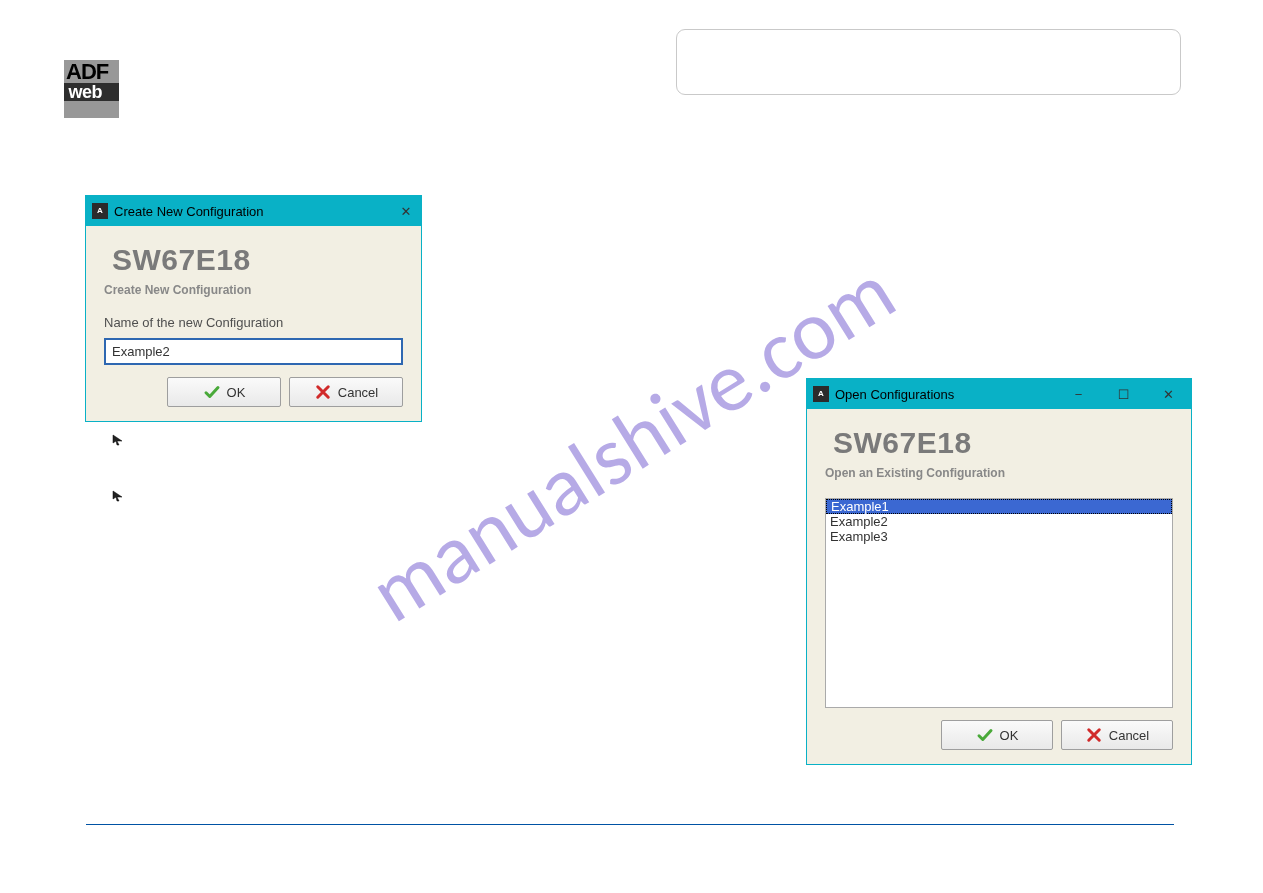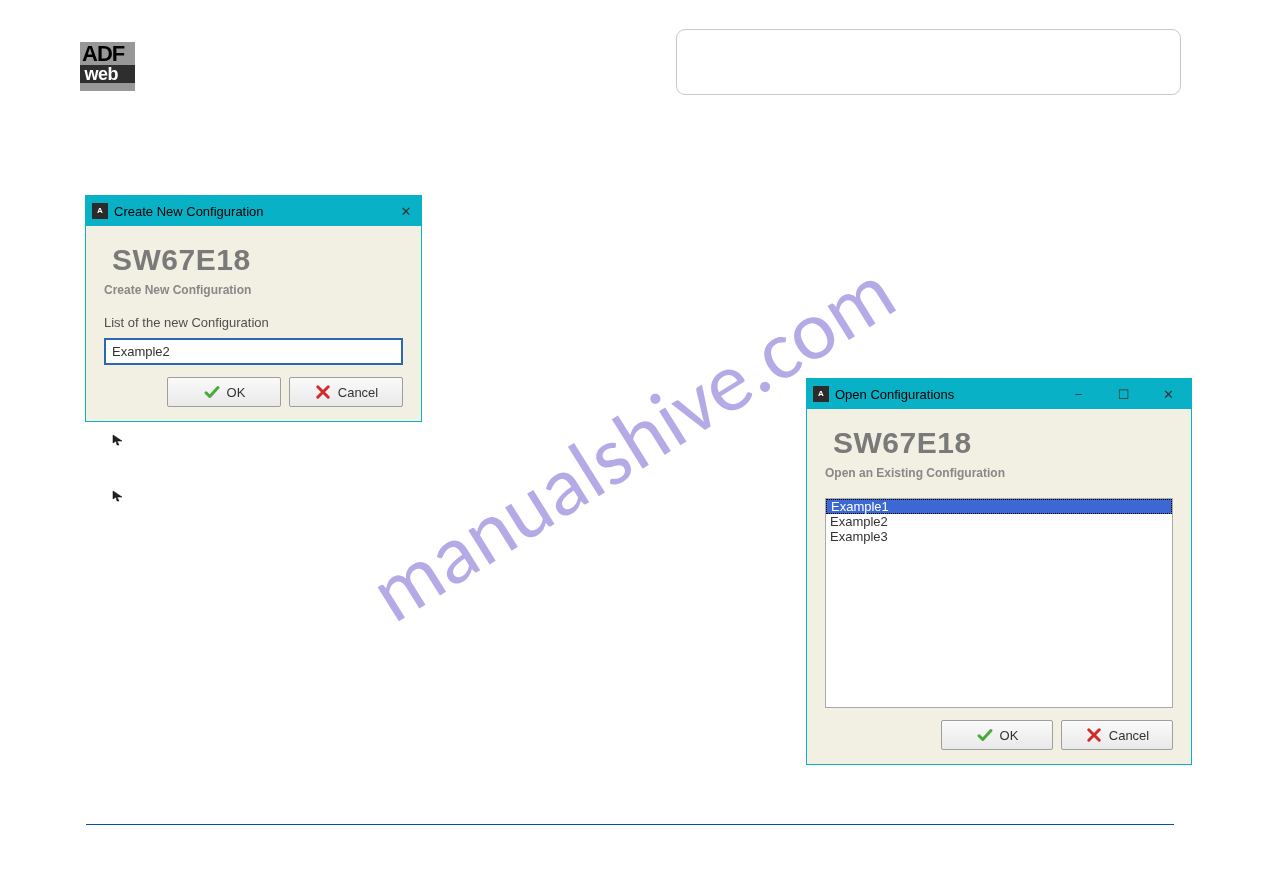--- a/index.html
+++ b/index.html
@@ -14,31 +14,30 @@
   }
   .page {
     position: relative;
     width: 100%;
     height: 100%;
   }
   
   .logo {
     position: absolute;
     left: 64px;
-    top: 42px;
+    top: 60px;
     width: 55px;
-    height: 49px;
+    height: 58px;
     background: #989898;
     display: flex;
     flex-direction: column;
     line-height: 1;
     font-family: "Arial Black", Arial, sans-serif;
     font-weight: 900;
     overflow: hidden;
-    margin-left: 16px;
   }
   .logo-top {
     font-size: 22px;
     color: #000;
     letter-spacing: -1px;
     padding-left: 2px;
     padding-top: 1px;
   }
   .logo-bottom {
     font-size: 18px;
@@ -280,21 +279,21 @@
     <div class="titlebar">
       <span class="titlebar-icon">A</span>
       <span>Create New Configuration</span>
       <div class="titlebar-controls">
         <span class="titlebar-btn single">✕</span>
       </div>
     </div>
     <div class="dialog-body">
       <div class="dlg-heading">SW67E18</div>
       <div class="dlg-sub">Create New Configuration</div>
-      <div class="dlg-label">List of the new Configuration</div>
+      <div class="dlg-label">Name of the new Configuration</div>
       <input class="dlg-input" type="text" value="Example2" style="">
       <div class="dlg-buttons">
         <div class="btn">
           <svg viewBox="0 0 24 24">
               <path d="M4 13 L9 18 L20 6" stroke="#49a939" stroke-width="4" fill="none" stroke-linecap="round" stroke-linejoin="round"></path>
             </svg>
           <span>OK</span>
         </div>
         <div class="btn">
           <svg viewBox="0 0 24 24">

